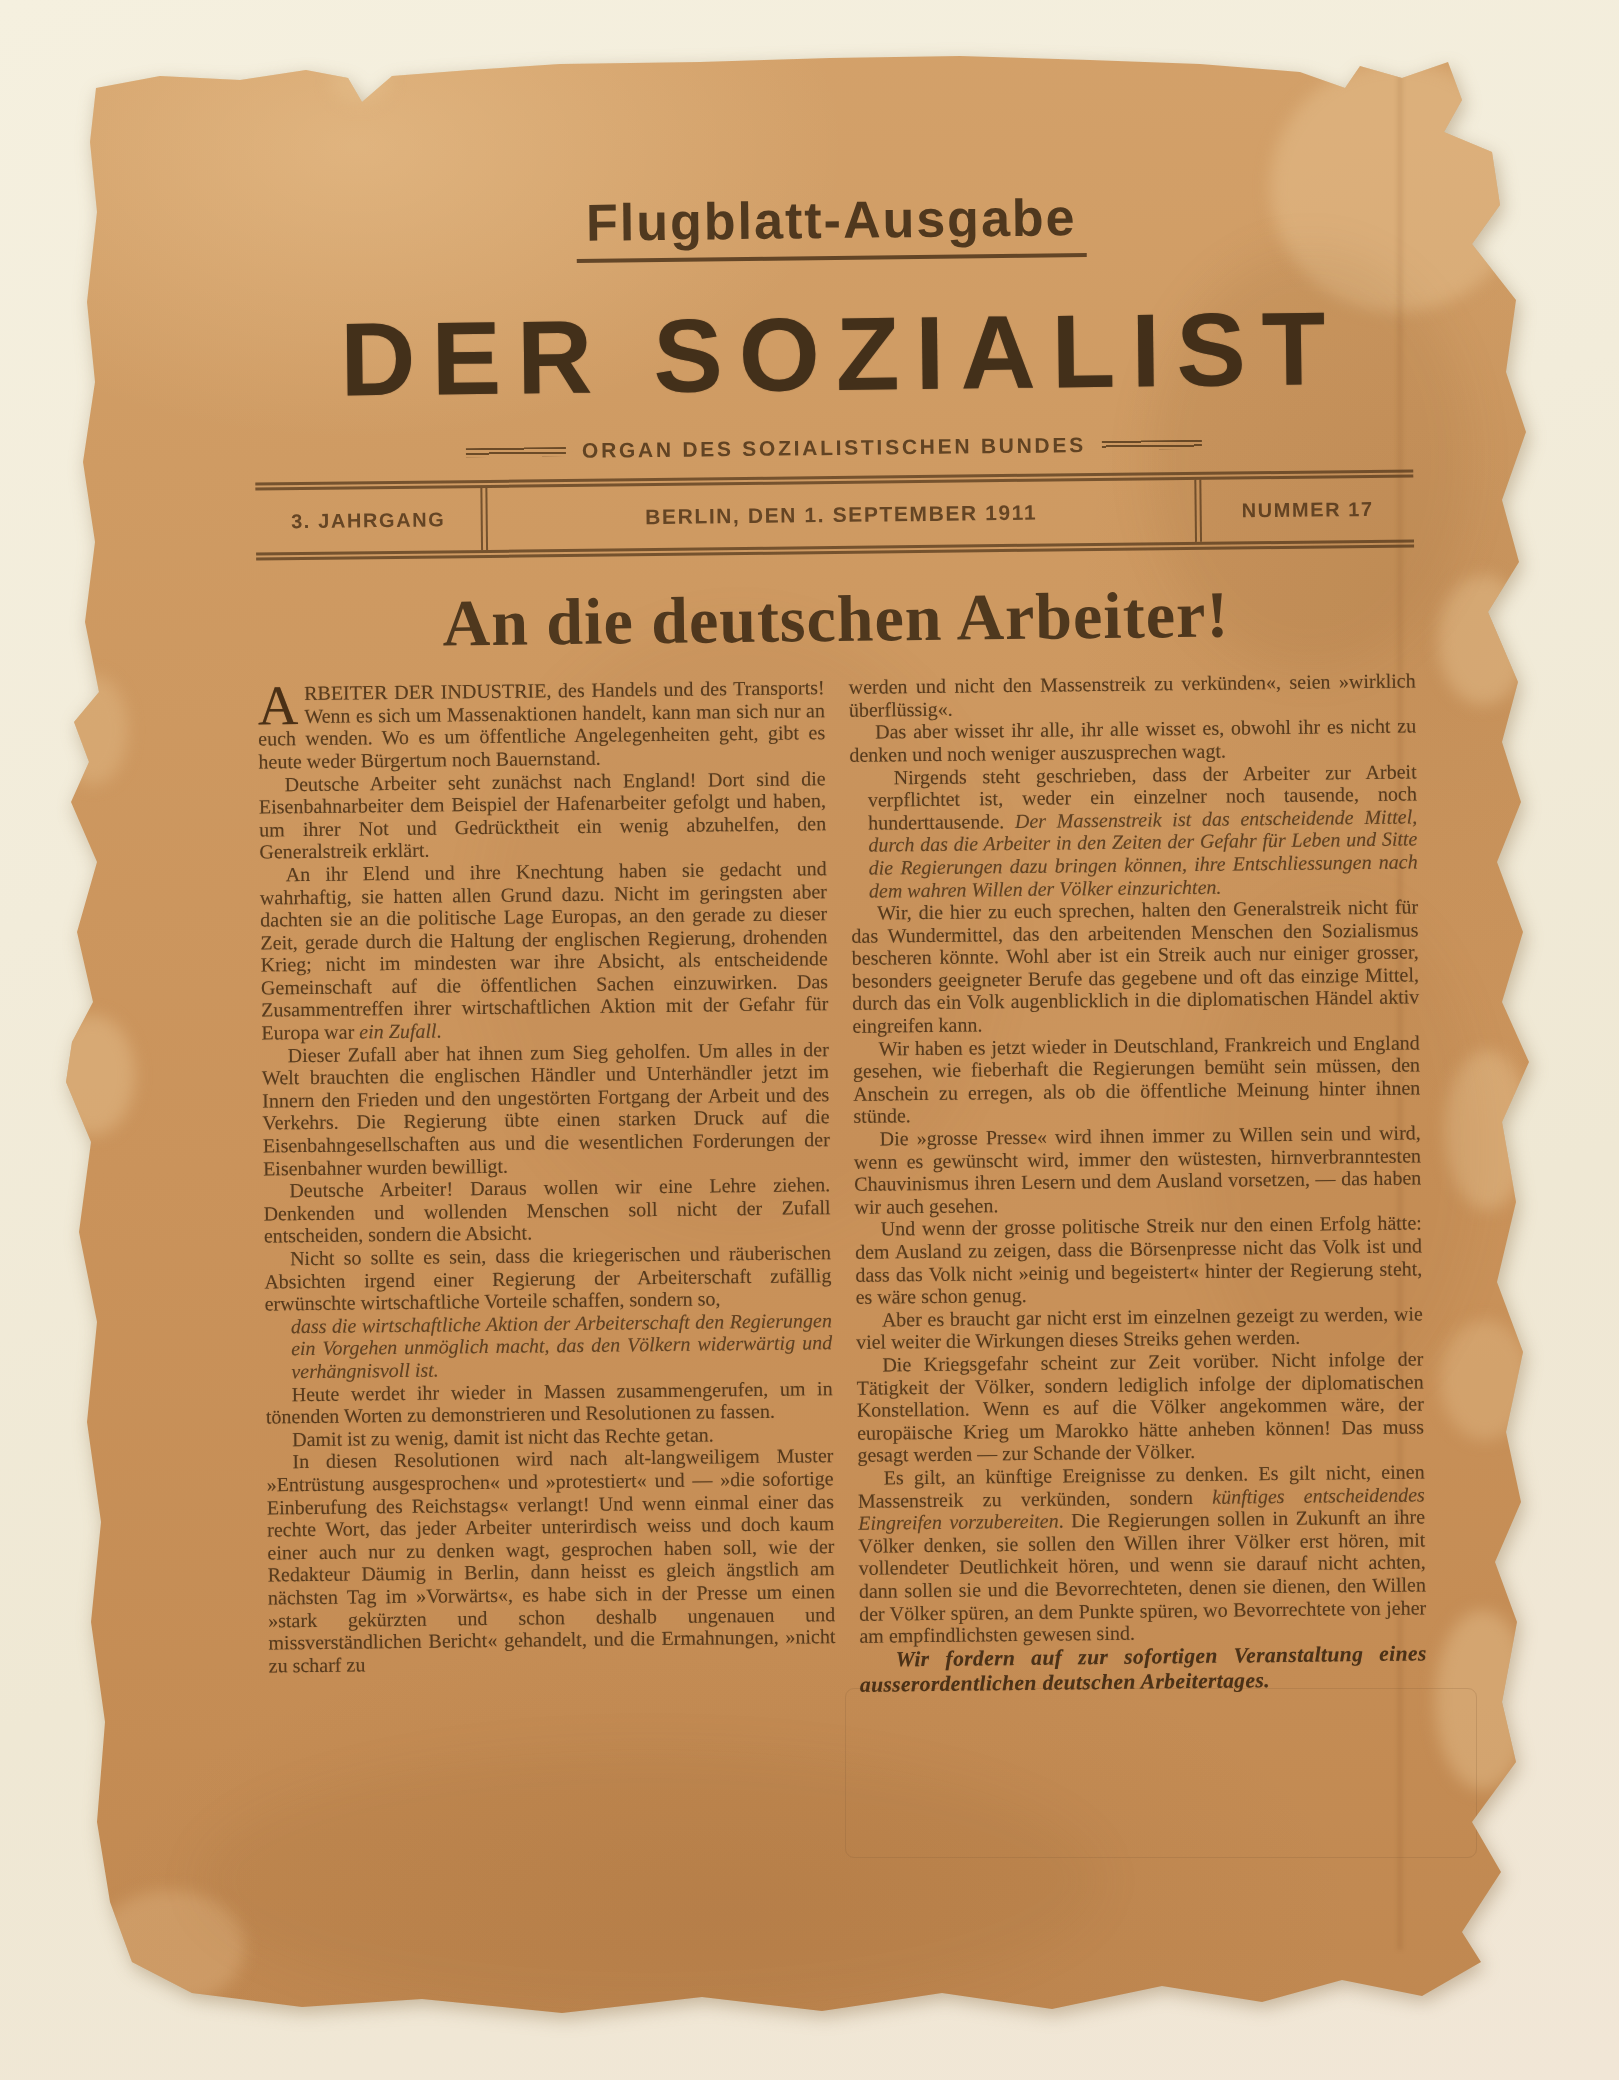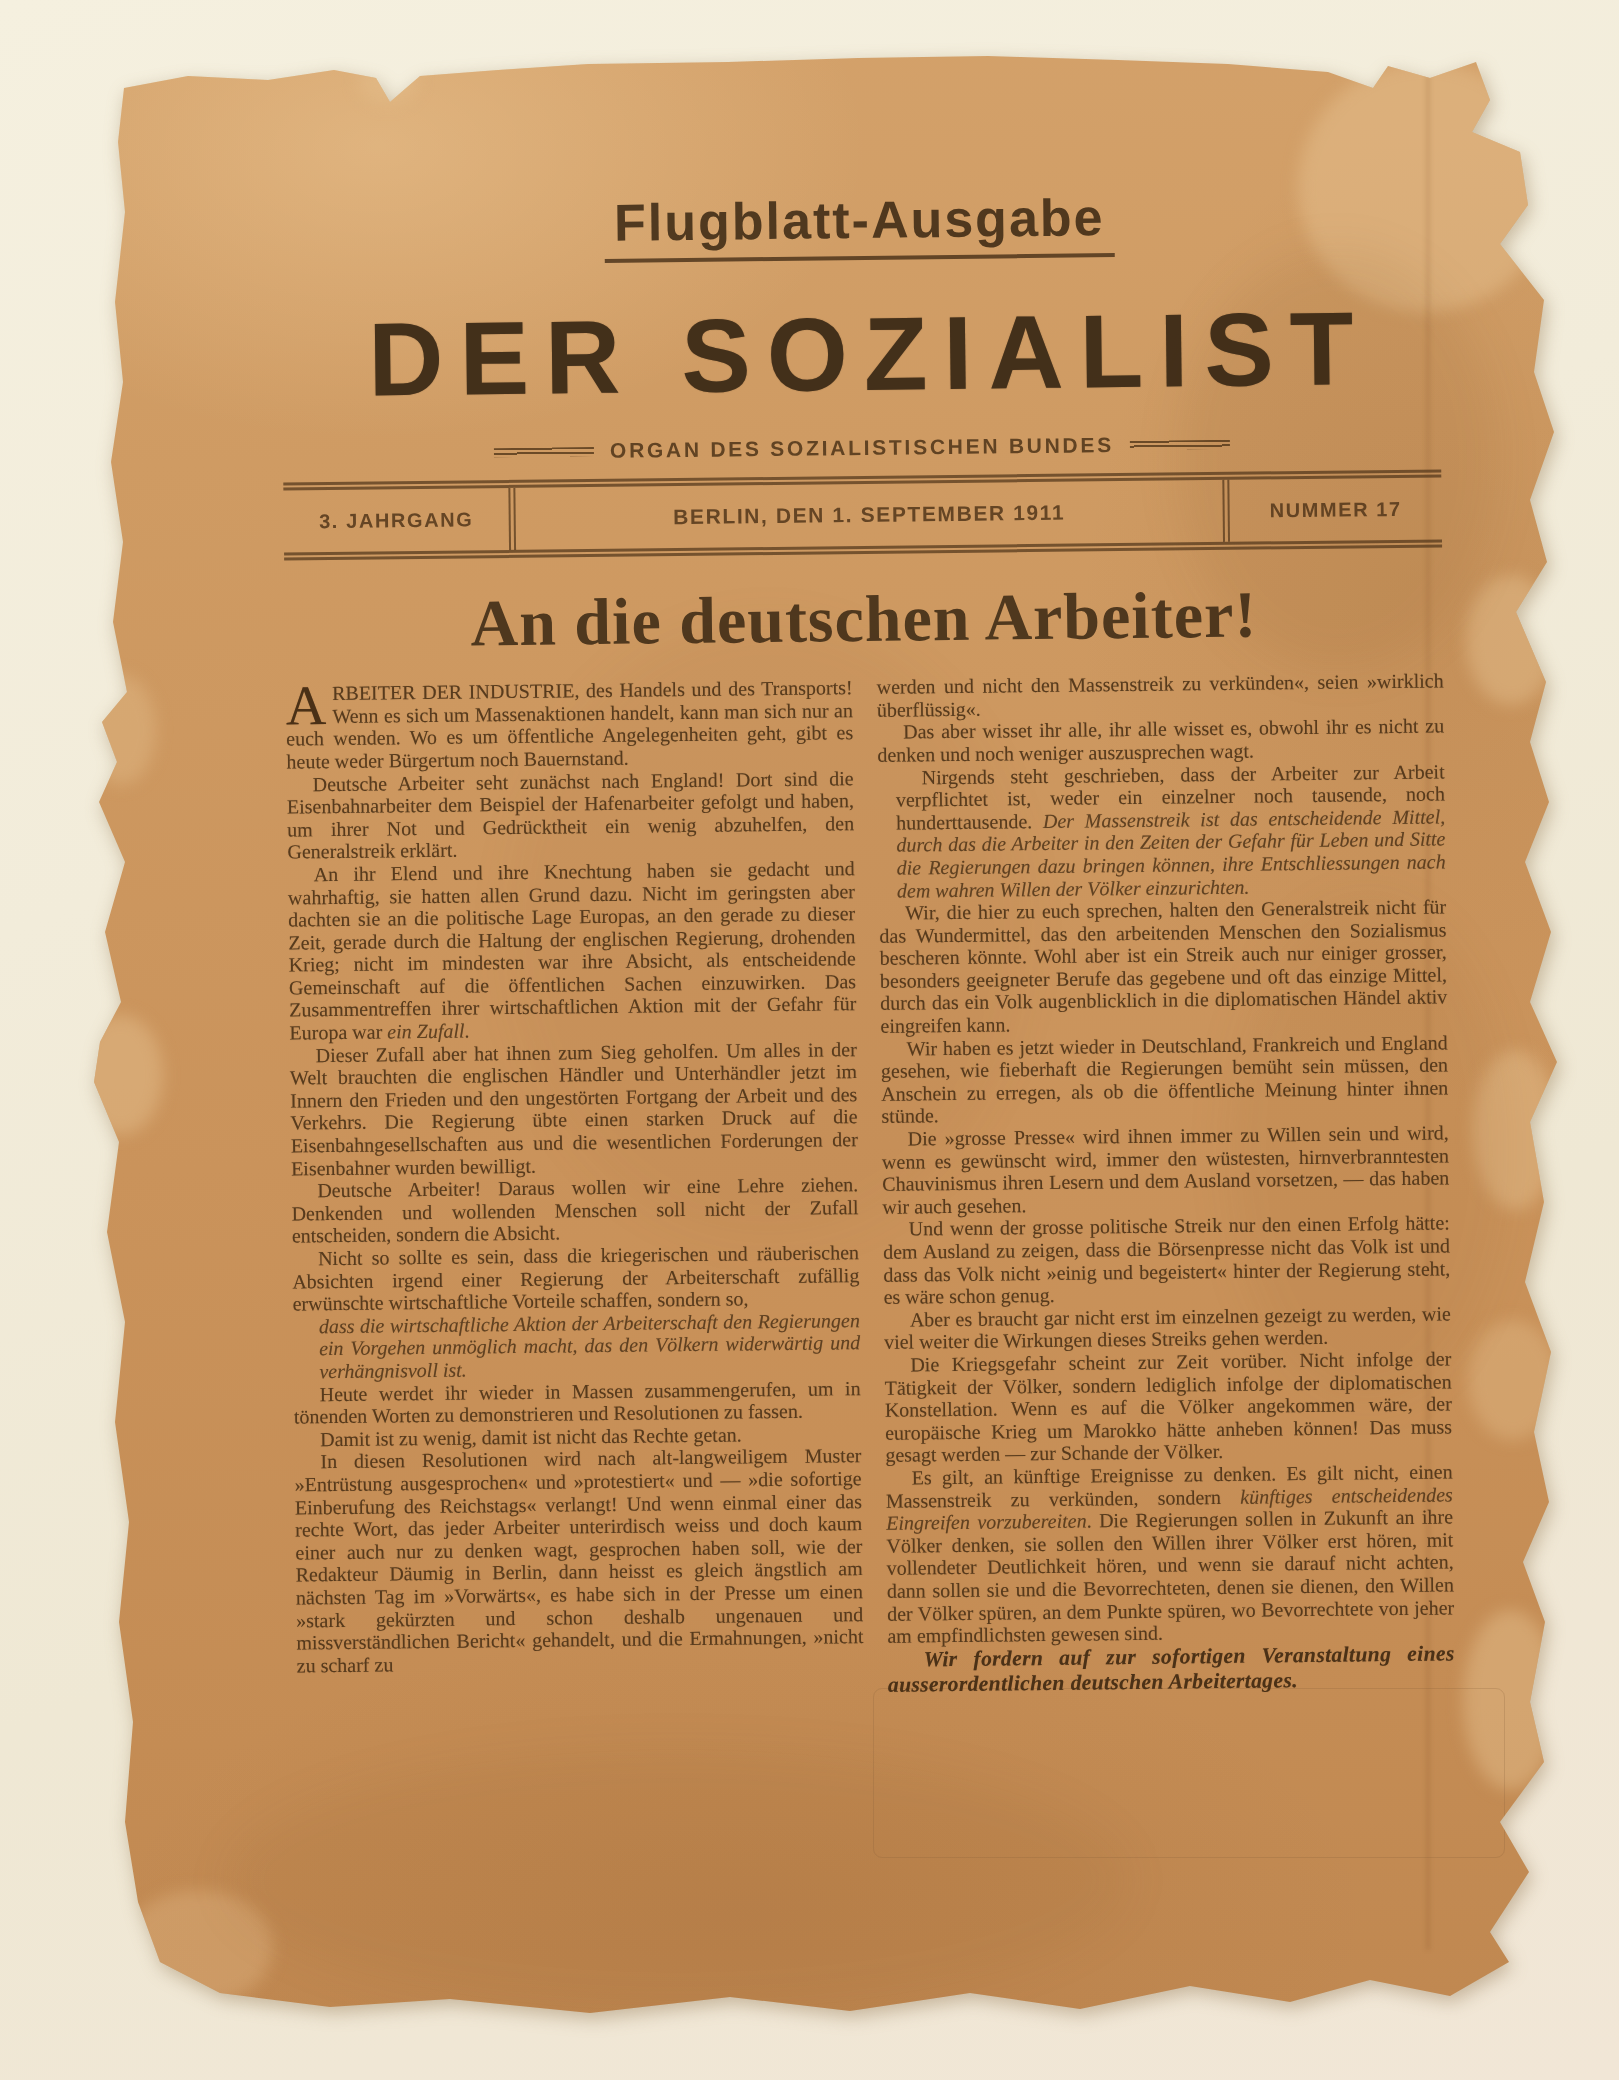--- a/index.html
+++ b/index.html
@@ -7,21 +7,20 @@
     width:1619px;height:2080px;overflow:hidden;
     font-family:"Liberation Serif","DejaVu Serif",serif;
   }
   #photo{
     position:relative;width:1619px;height:2080px;overflow:hidden;
     background:linear-gradient(160deg,#f5f0df 0%,#f2ecda 35%,#efe8d4 65%,#f1e6d6 100%);
   }
   #paper-shadow{
     position:absolute;inset:0;
     filter:drop-shadow(3px 6px 9px rgba(130,100,60,0.38));
-    margin-left:28px;
   }
   #paper{
     position:absolute;inset:0;
     background:
       radial-gradient(ellipse 700px 420px at 22% 7%, rgba(255,226,178,0.30), rgba(255,226,178,0) 70%),
       radial-gradient(ellipse 500px 700px at 88% 30%, rgba(122,72,28,0.10), rgba(122,72,28,0) 70%),
       radial-gradient(ellipse 900px 420px at 45% 92%, rgba(130,78,34,0.12), rgba(130,78,34,0) 70%),
       linear-gradient(178deg,#d4a26b 0%,#cf9b63 22%,#ca935b 55%,#c48c54 82%,#bf8750 100%);
     clip-path:polygon(
       96px 88px,160px 76px,240px 80px,306px 70px,348px 78px,362px 102px,392px 76px,

